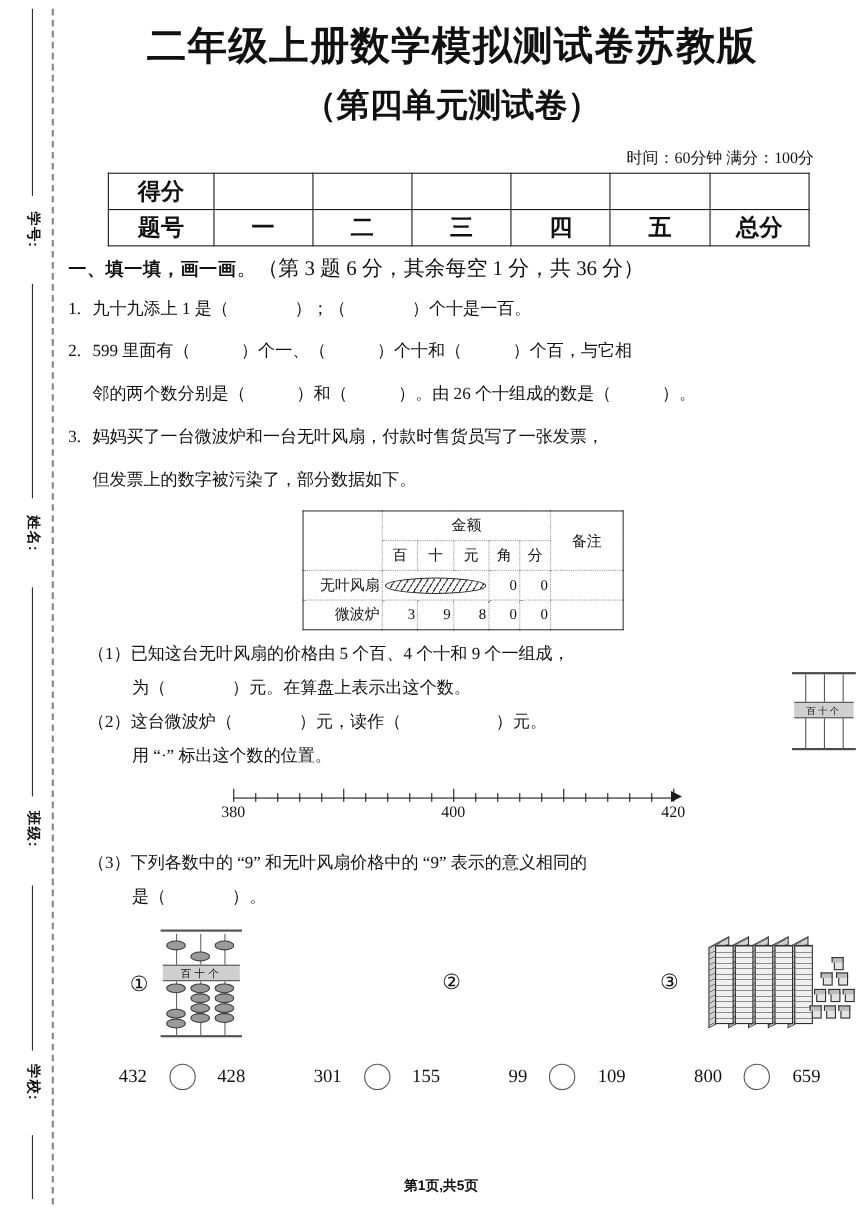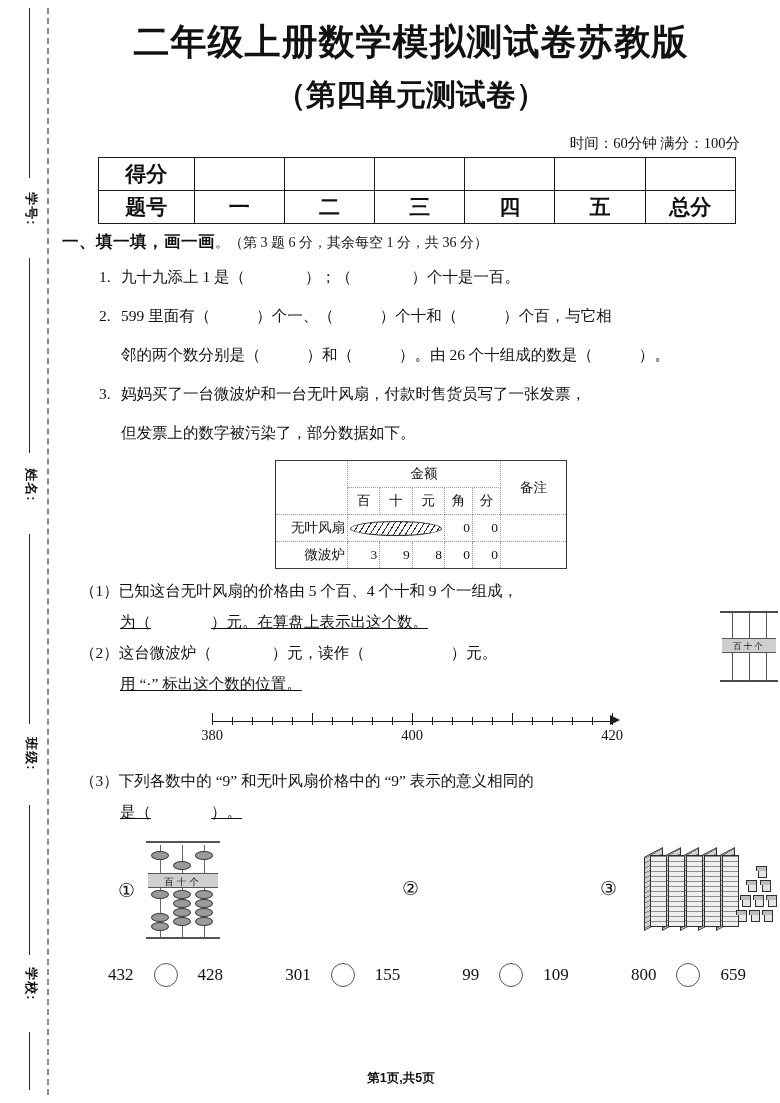--- a/index.html
+++ b/index.html
@@ -92,41 +92,40 @@
   table.score-table td.first-col { width: 15%; }
 
   
   .sec-head {
     font-size: 15.5px;
     margin: 7px 0 0 0;
     padding-left: 0px;
     font-family: "Liberation Serif", "DejaVu Serif", serif;
   }
   .sec-head b { font-size: 16.5px; letter-spacing: .5px; }
-  .sec-head .note { font-size: 14px; text-align: right; }
+  .sec-head .note { font-size: 19px; text-align: right; }
 
   .q {
     font-size: 15.5px;
     line-height: 30px;
     margin-top: 9px;
     padding-left: 22px;
     text-indent: -22px;
-    margin-left: 37px;
   }
   .q .num { display: inline-block; width: 22px; text-indent: 0; }
   .q.cont { text-indent: 0; padding-left: 22px; }
 
   .subq {
     font-size: 15.5px;
     line-height: 31px;
     padding-left: 58px;
     text-indent: -40px;
     margin-top: 0;
   }
-  .subq.cont { text-indent: 0; text-decoration: underline; }
+  .subq.cont { text-indent: 0; }
 
   .blank-s { display: inline-block; width: 46px; }
   .blank-m { display: inline-block; width: 60px; }
   .blank-l { display: inline-block; width: 86px; }
 
   
   .invoice-wrap { display: flex; justify-content: center; margin: 12px 0 6px 0; }
   table.invoice {
     border-collapse: collapse;
     border: 1.2px solid #3a3a3a;

